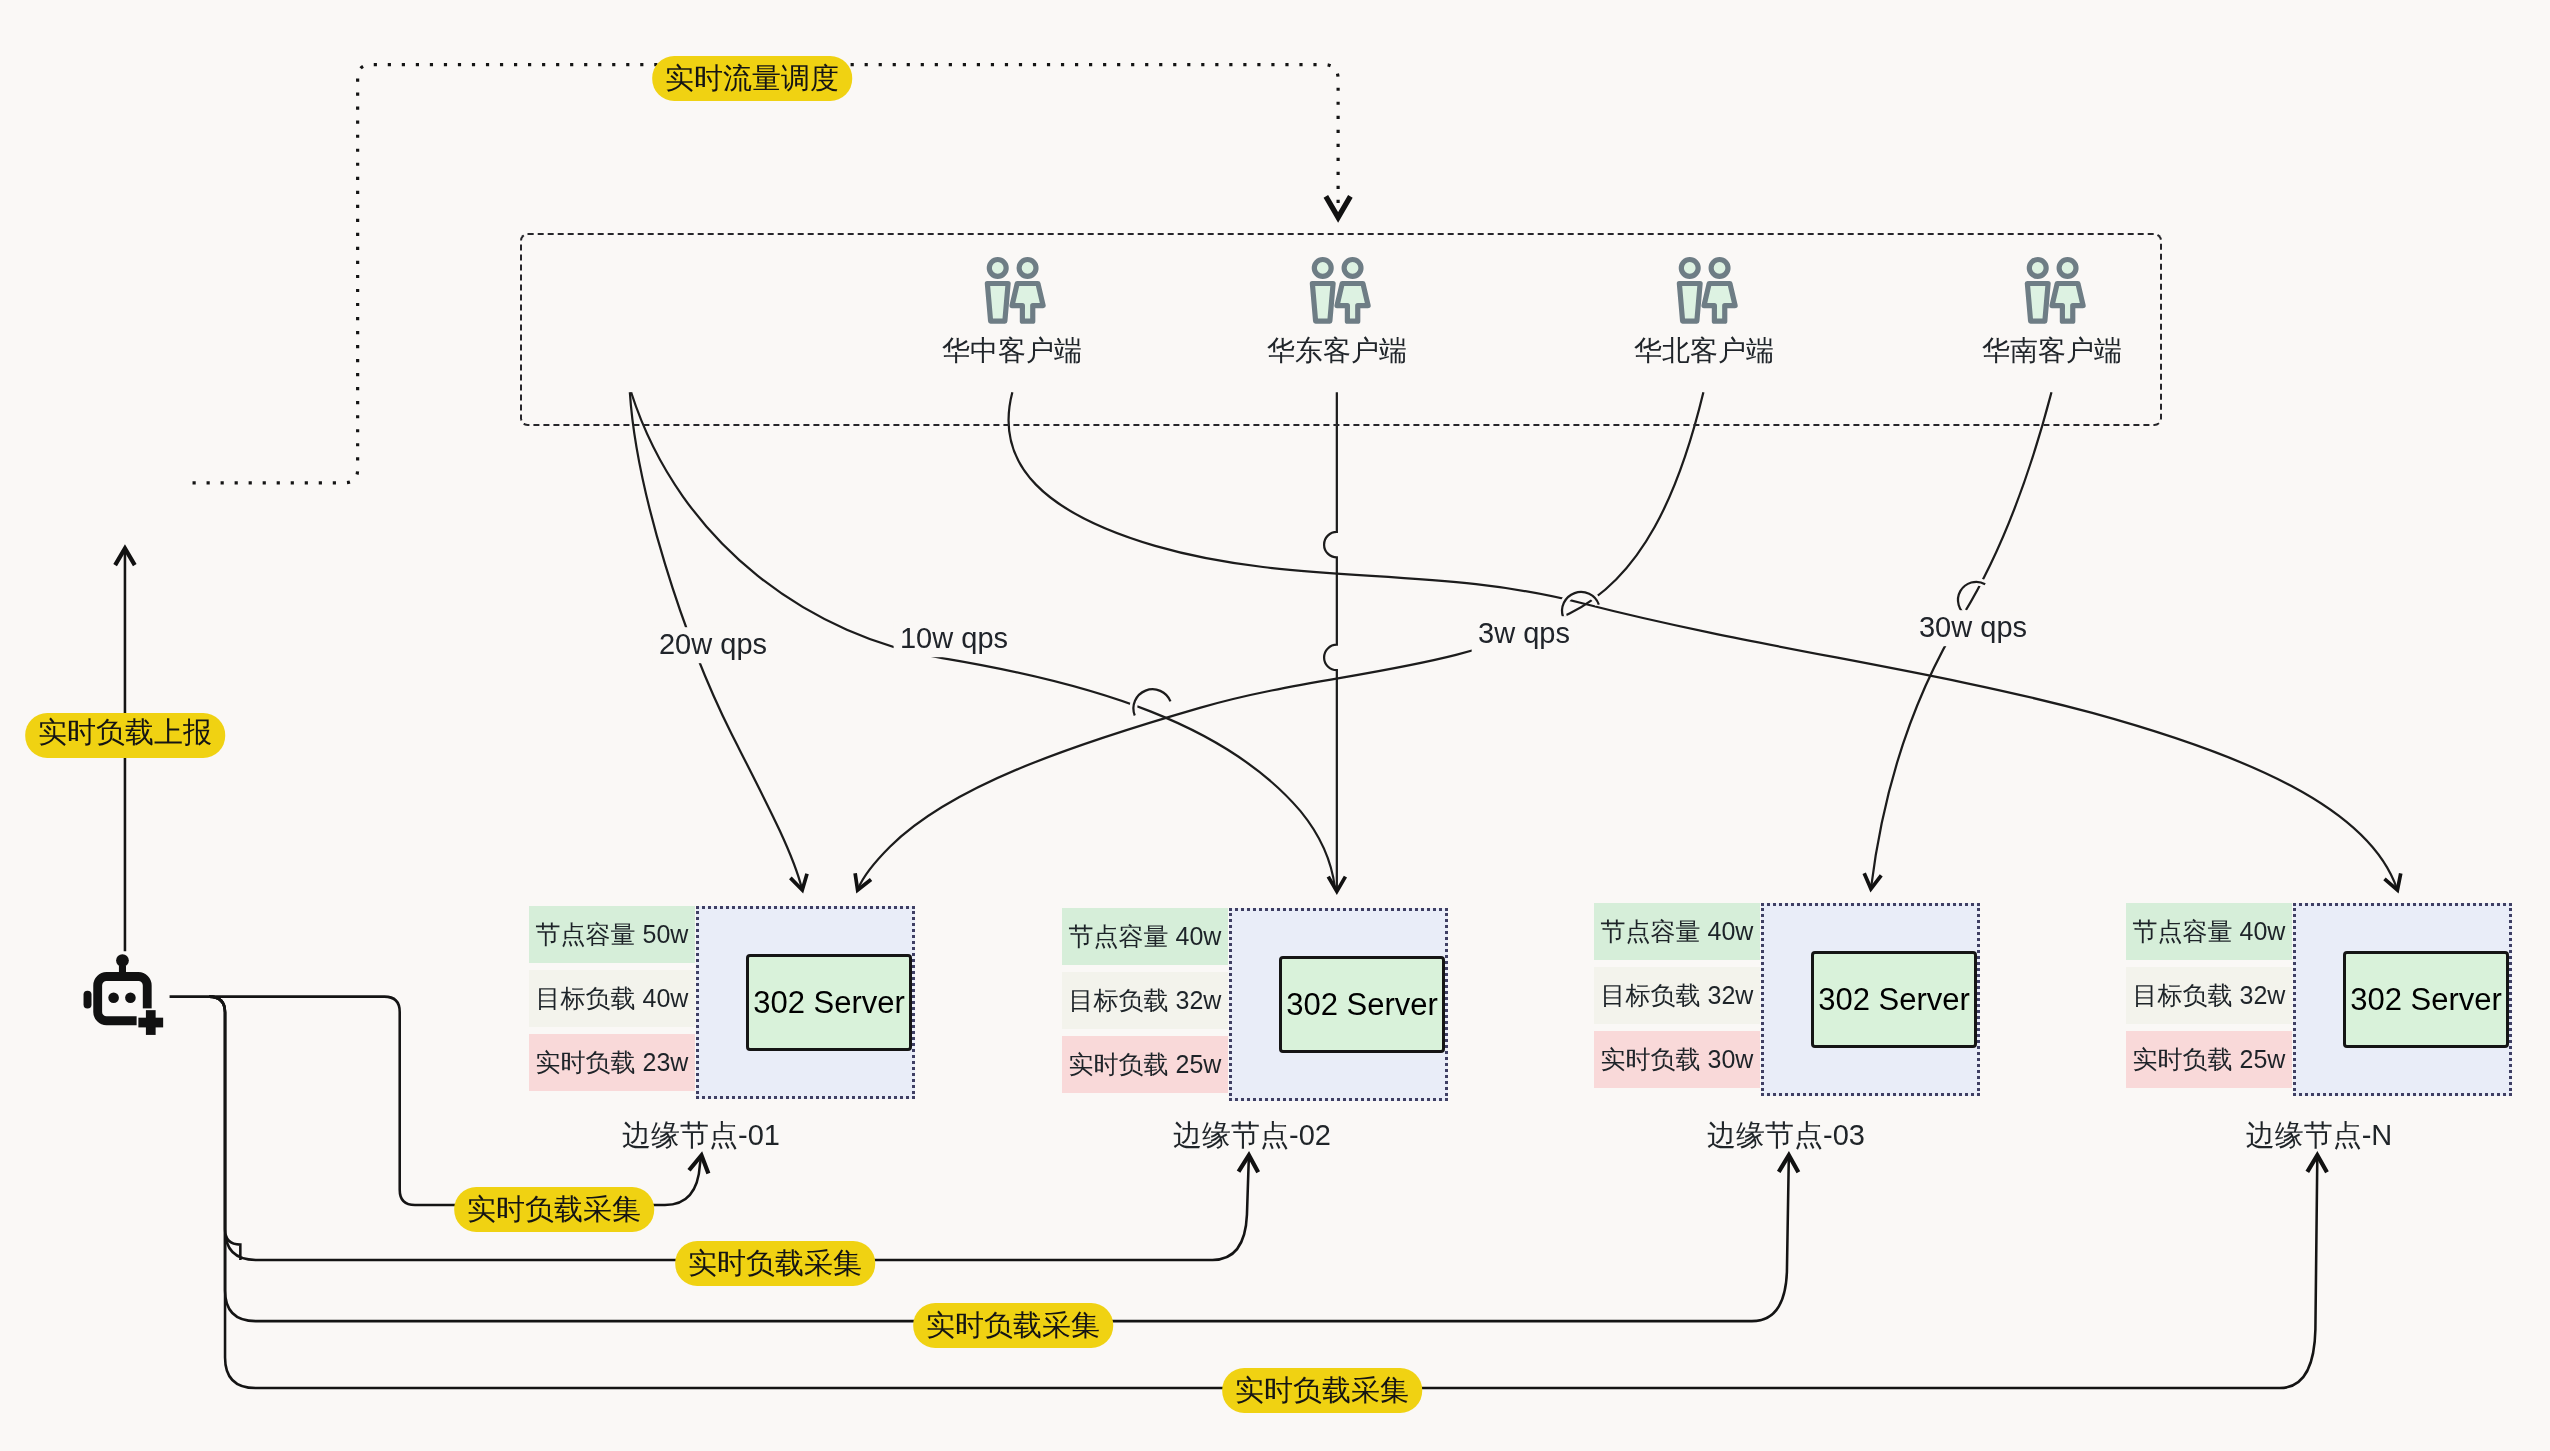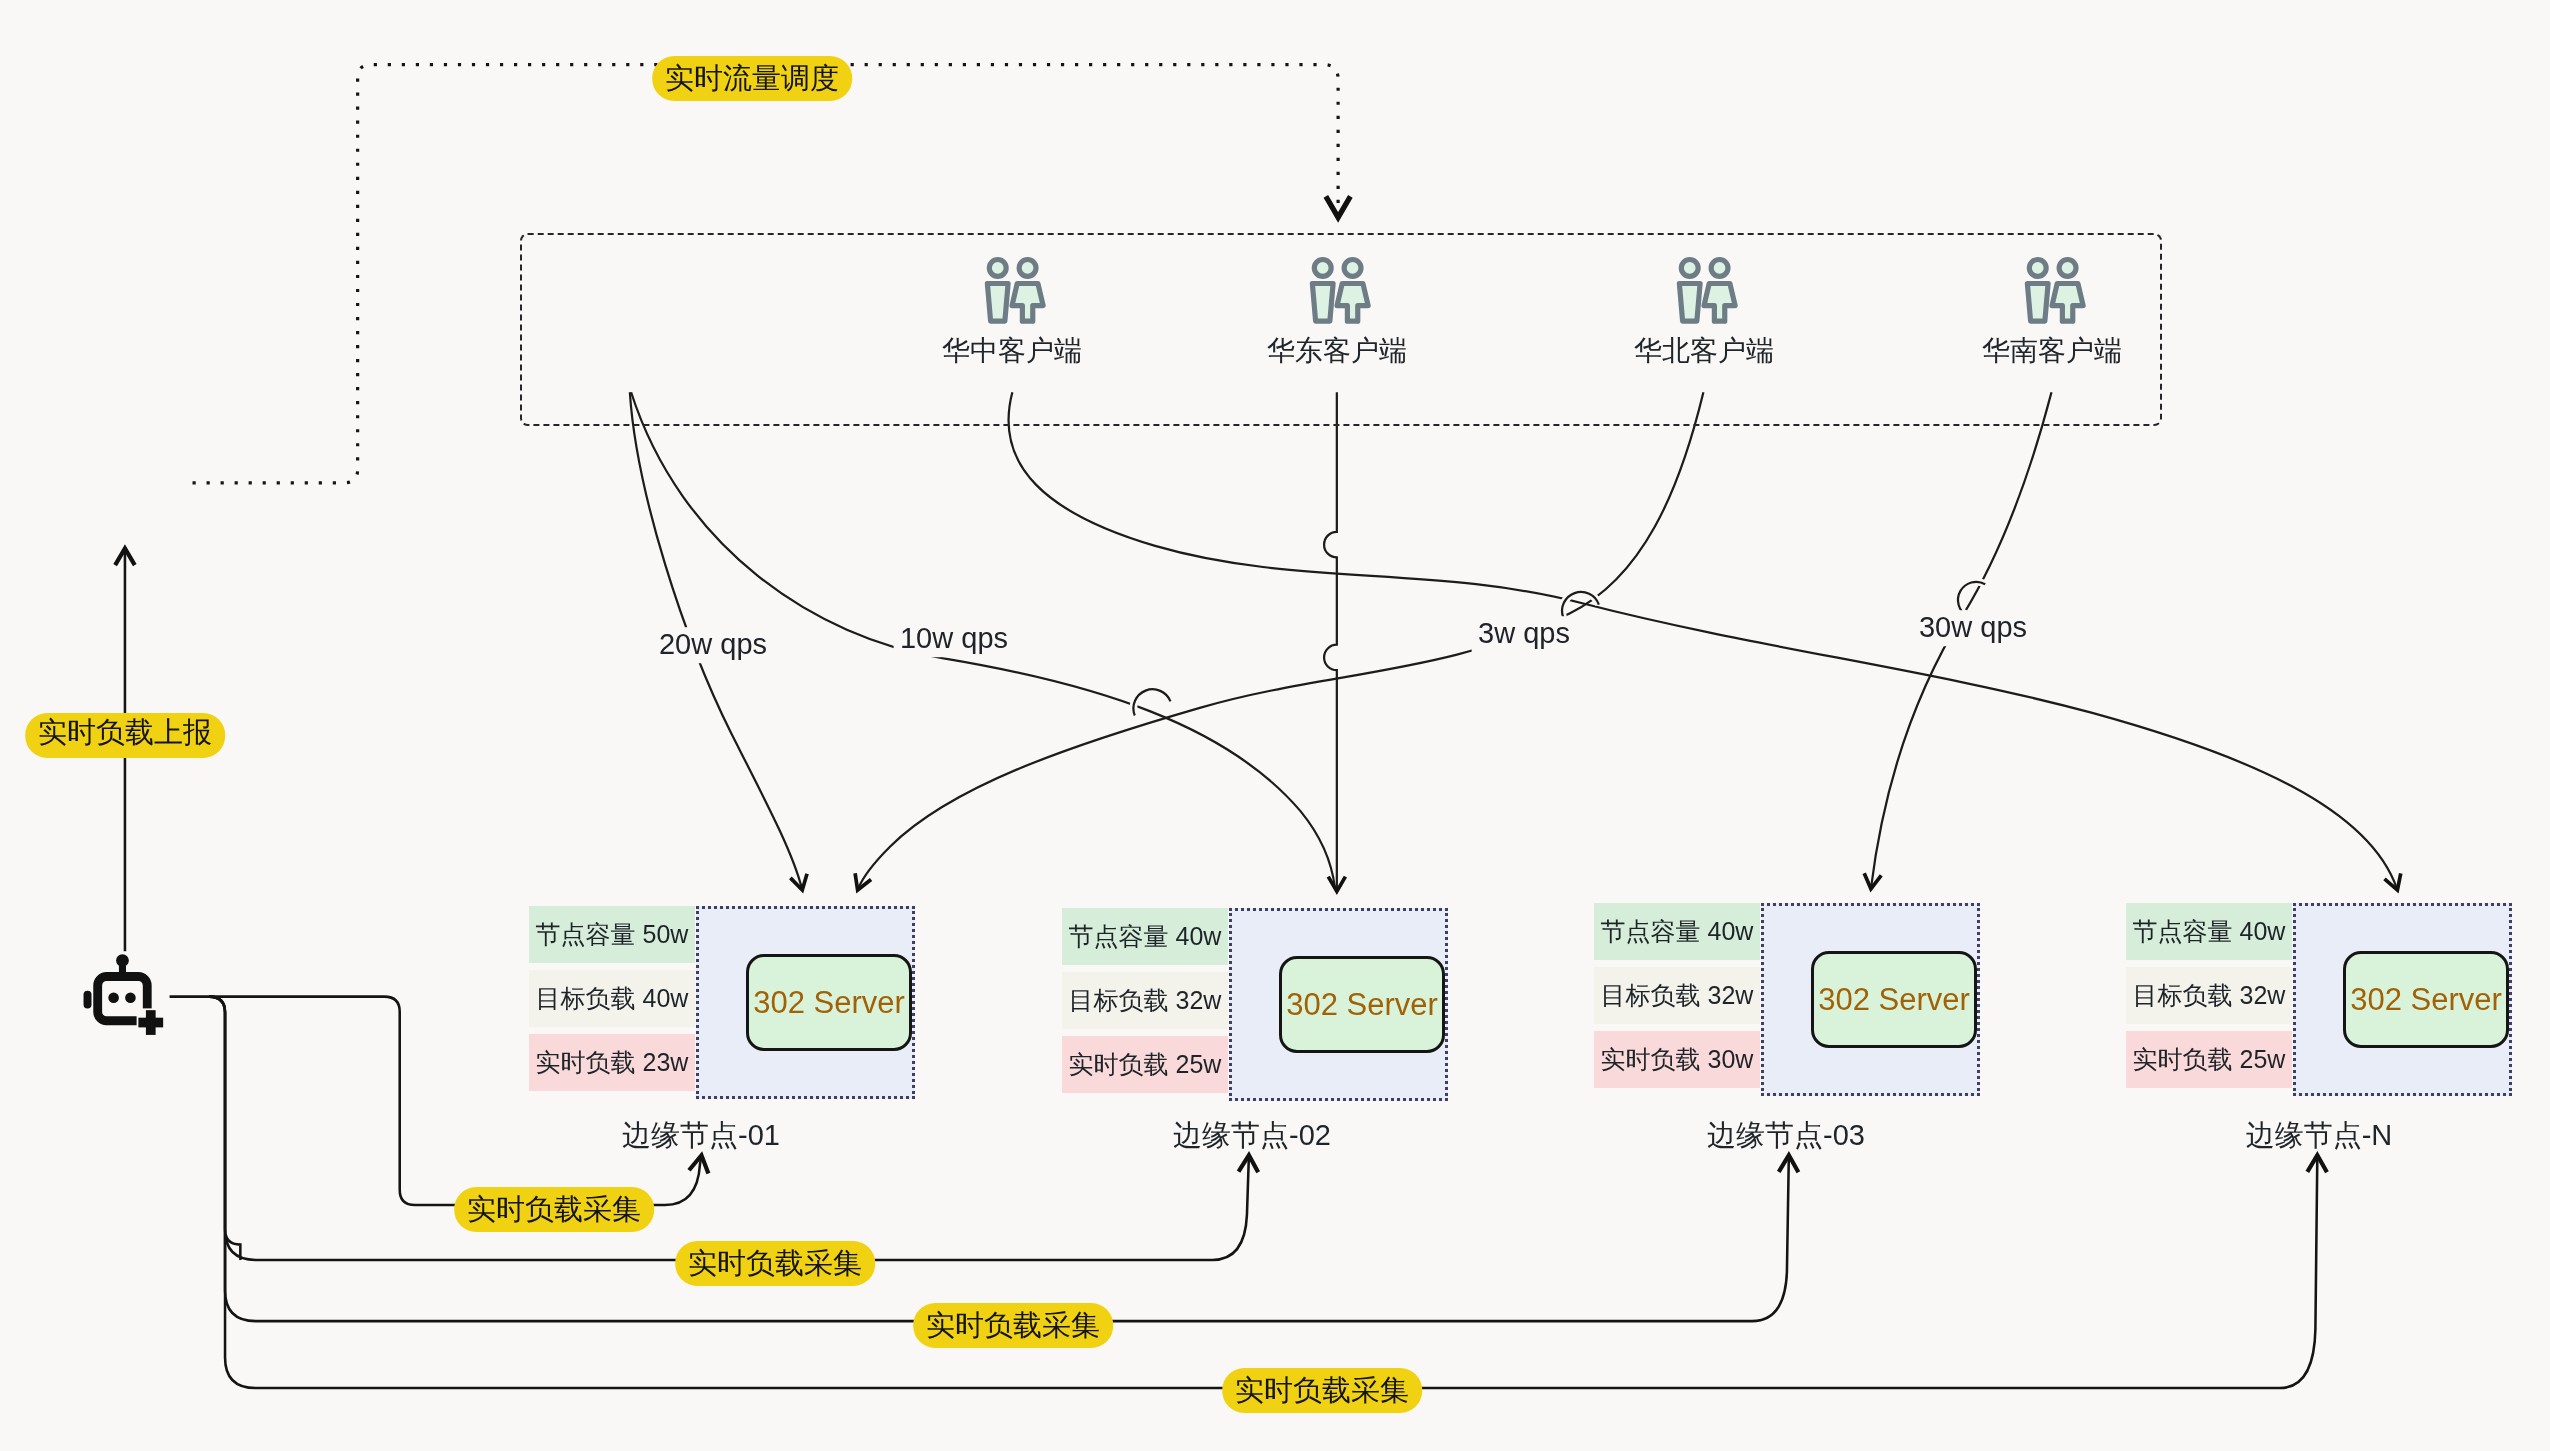--- a/index.html
+++ b/index.html
@@ -17,22 +17,22 @@
   .client{width:191px;transform:translateX(-50%);text-align:center;}
   .client-label{font-size:28px;color:#20252a;margin-top:6.4px;white-space:nowrap;}
   .stats{width:166px;}
   .srow{height:57px;margin-bottom:7px;display:flex;align-items:center;justify-content:center;
         font-size:25px;color:#1d2328;white-space:nowrap;}
   .cap{background:#d6eed9;}
   .tgt{background:#f3f3ec;}
   .rt {background:#f9d9d9;}
   .bluebox{width:219px;height:193px;background:#e9edf8;border:3.2px dotted #3f3f63;box-sizing:border-box;
            display:flex;align-items:center;justify-content:center;}
-  .server{width:173px;height:91px;background:#d9f2da;border:3.2px solid #151515;border-radius:18px;
-          display:flex;align-items:center;justify-content:center;font-size:31px;color:#a16207;white-space:nowrap;margin-left:47px;}
+  .server{width:173px;height:91px;background:#d9f2da;border:3.2px solid #151515;border-radius:4px;
+          display:flex;align-items:center;justify-content:center;font-size:31px;color:#000000;white-space:nowrap;margin-left:47px;}
   .nodelabel{font-size:29px;color:#1f2428;transform:translateX(-50%);white-space:nowrap;}
 </style>
 </head>
 <body>
 
 <div id="canvas">
 
   <svg id="wires" width="2550" height="1452" viewBox="0 0 4000 2277">
     <defs>
       <marker id="ah" viewBox="0 0 20 20" refX="15" refY="10" markerWidth="11" markerHeight="11" orient="auto">

